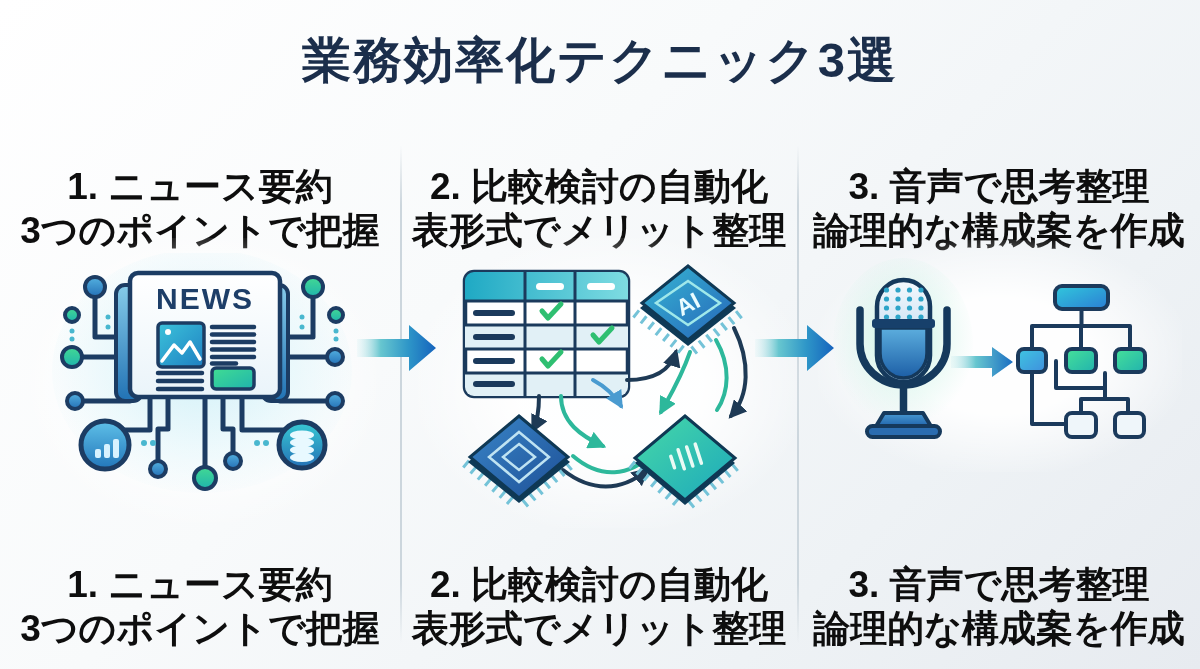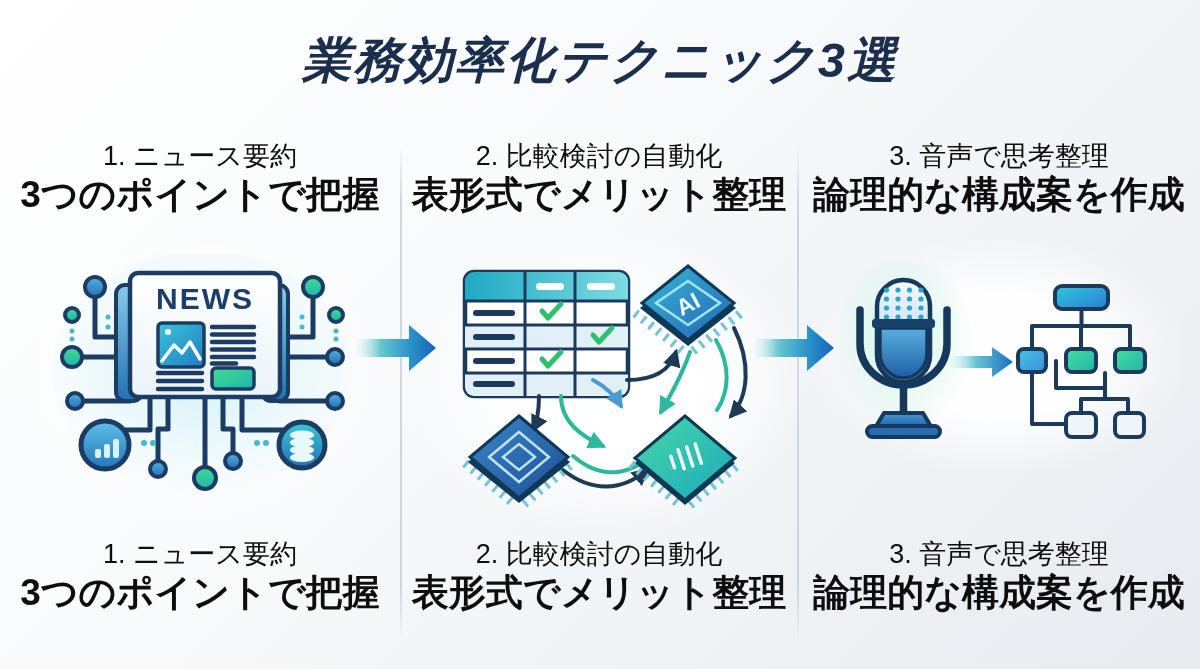--- a/index.html
+++ b/index.html
@@ -3,24 +3,24 @@
 <meta charset="utf-8">
 <style>
   html,body{margin:0;padding:0;}
   .canvas{
     position:relative;width:1200px;height:669px;overflow:hidden;
     background:linear-gradient(135deg,#ffffff 0%,#f8fafb 40%,#eef2f5 75%,#e7ebf0 100%);
     font-family:"Liberation Sans","DejaVu Sans",sans-serif;
   }
   .title{
     position:absolute;top:28px;left:0;width:1200px;text-align:center;
-    font-size:49px;font-weight:900;color:#1b2e4b;letter-spacing:2px;font-style:italic;
+    font-size:49px;font-weight:900;color:#1b2e4b;letter-spacing:2px;
   }
   .col-label,.col-caption{position:absolute;text-align:center;color:#0e0e0e;}
-  .h-main{font-size:27px;font-weight:400;line-height:1.18;}
+  .h-main{font-size:37px;font-weight:700;line-height:1.18;margin-top:24px;}
   .h-sub{font-size:37px;font-weight:800;line-height:1.2;}
   .divider{
     position:absolute;top:145px;height:498px;width:2px;
     background:linear-gradient(to bottom,rgba(204,214,221,0),#ccd6dd 12%,#ccd6dd 88%,rgba(204,214,221,0));
   }
   .illus{position:absolute;}
   .illus-bg{position:absolute;background:radial-gradient(ellipse,rgba(255,255,255,0.95) 35%,rgba(255,255,255,0) 75%);}
 </style>
 </head>
 <body>

